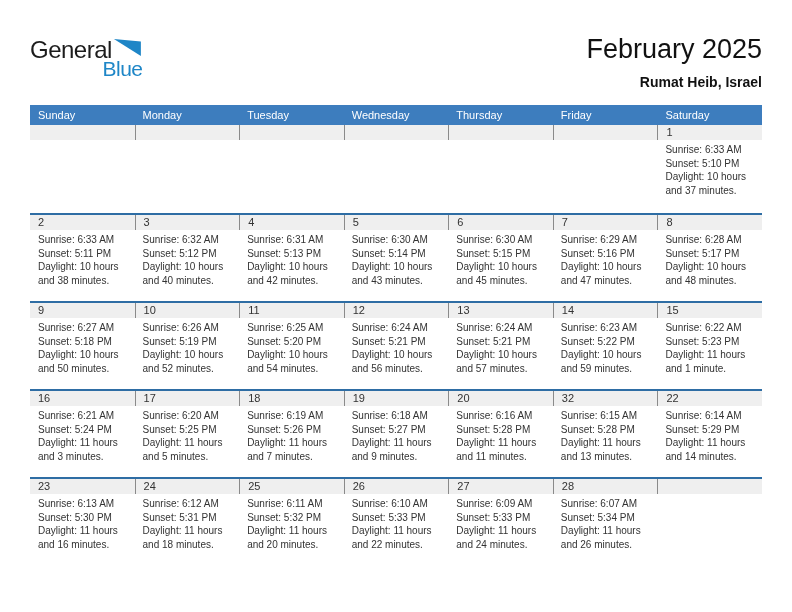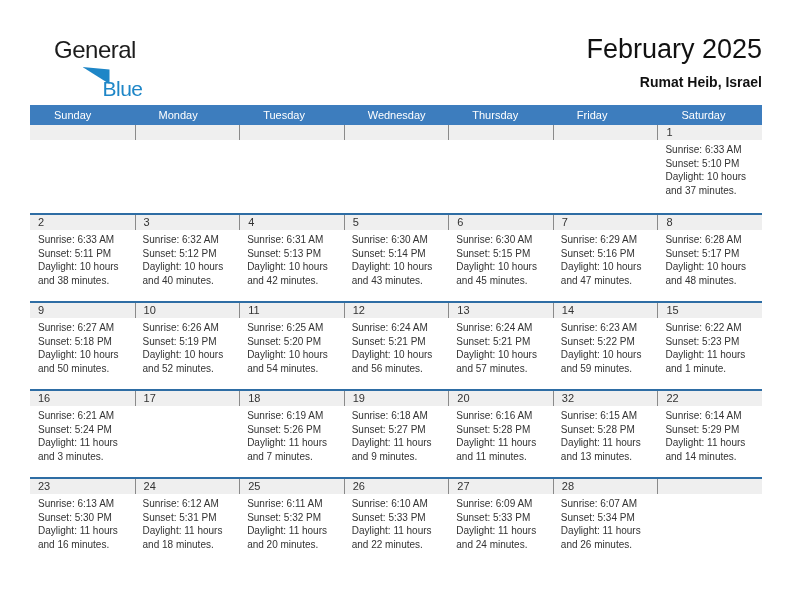--- a/index.html
+++ b/index.html
@@ -13,21 +13,21 @@
   *{box-sizing:border-box;margin:0;padding:0;}
   html,body{background:#ffffff;}
   body{
     width:792px;height:612px;position:relative;overflow:hidden;
     font-family:"Liberation Sans", sans-serif;
   }
   .page{position:absolute;inset:0;background:#ffffff;}
 
   
   .logo{position:absolute;left:30px;top:36px;width:130px;}
-  .logo-row1{display:flex;align-items:center;flex-direction:column;}
+  .logo-row1{display:flex;align-items:flex-start;}
   .logo-general{font-size:24px;color:#1c1c1c;letter-spacing:-0.5px;}
   .logo-triangle{
     width:27px;height:17px;margin-left:2px;margin-top:3px;
     background:var(--logo-blue);
     clip-path:polygon(0 0,100% 14%,100% 100%);
   }
   .logo-blue-word{
     display:block;font-size:21px;color:var(--logo-blue);
     margin-left:55px;margin-top:-7px;letter-spacing:-0.5px;text-align:center;
   }
@@ -37,21 +37,21 @@
   .cal-title{font-size:27px;font-weight:400;color:#111111;}
   .cal-subtitle{font-size:14px;font-weight:700;color:#111111;margin-top:9px;}
 
   
   .calendar{position:absolute;left:30px;top:105px;width:732px;}
   .cal-header{
     display:grid;grid-template-columns:repeat(7,1fr);
     background:var(--header-bg);height:20px;align-items:center;
   }
   .cal-header .wd{
-    color:#ffffff;font-size:11px;padding-left:24px;white-space:nowrap;overflow:hidden;
+    color:#ffffff;font-size:11px;padding-left:8px;white-space:nowrap;overflow:hidden;
   }
   .week{display:grid;grid-template-columns:repeat(7,1fr);height:88px;}
   .week + .week{border-top:2px solid var(--week-divider);height:88px;}
   .cell{display:flex;flex-direction:column;min-width:0;}
   .cell-band{
     background:var(--day-band-bg);height:15px;flex:0 0 15px;
     font-size:11px;color:var(--text);padding:1px 0 0 8px;line-height:13px;
   }
   .cell + .cell .cell-band{border-left:1px solid var(--band-divider);}
   .cell-body{
@@ -241,20 +241,25 @@
           <div class="cell">
             <div class="cell-band">16</div>
             <div class="cell-body">
               <div>Sunrise: 6:21 AM</div>
               <div>Sunset: 5:24 PM</div>
               <div>Daylight: 11 hours and 3 minutes.</div>
             </div>
           </div>
           <div class="cell">
             <div class="cell-band">17</div>
+            <div class="cell-body">
+              <div>Sunrise: 6:20 AM</div>
+              <div>Sunset: 5:25 PM</div>
+              <div>Daylight: 11 hours and 5 minutes.</div>
+            </div>
           </div>
           <div class="cell">
             <div class="cell-band">18</div>
             <div class="cell-body">
               <div>Sunrise: 6:19 AM</div>
               <div>Sunset: 5:26 PM</div>
               <div>Daylight: 11 hours and 7 minutes.</div>
             </div>
           </div>
           <div class="cell">

